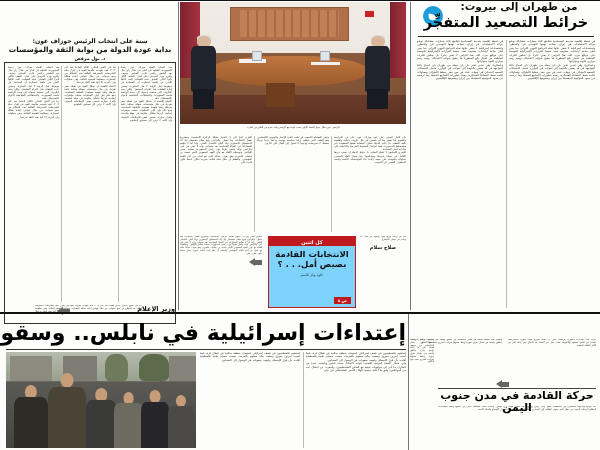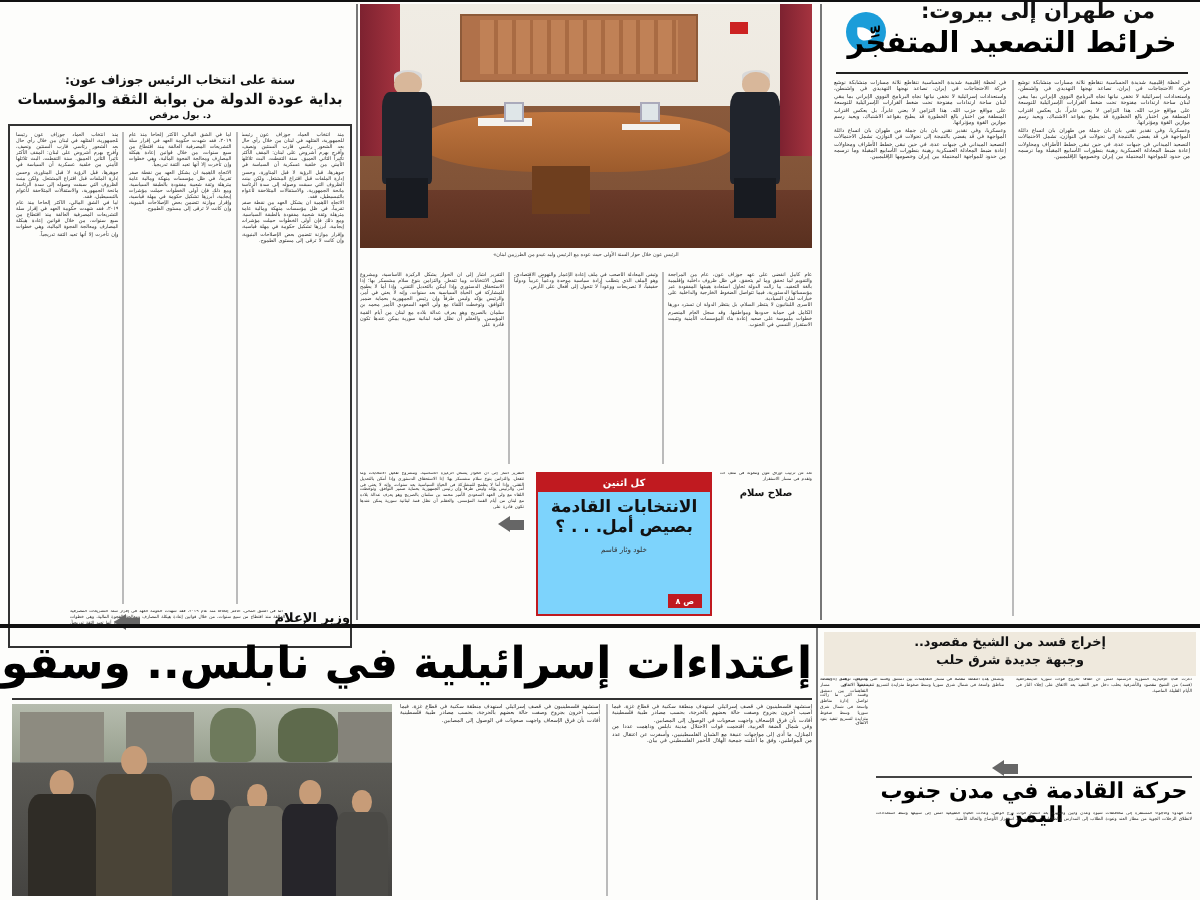--- a/index.html
+++ b/index.html
@@ -309,24 +309,20 @@
 
     <div id="btm-cols">
       <div class="body-text">استشهد فلسطينيون في قصف إسرائيلي استهدف منطقة سكنية في قطاع غزة، فيما أصيب آخرون بجروح وصفت حالة بعضهم بالحرجة، بحسب مصادر طبية فلسطينية أفادت بأن فرق الإسعاف واجهت صعوبات في الوصول إلى المصابين.</div>
       <div class="body-text">وفي شمال الضفة الغربية، اقتحمت قوات الاحتلال مدينة نابلس وداهمت عدداً من المنازل، ما أدى إلى مواجهات عنيفة مع الشبان الفلسطينيين، وأسفرت عن اعتقال عدد من المواطنين، وفق ما أعلنته جمعية الهلال الأحمر الفلسطيني في بيان.</div>
       <div class="body-text">استشهد فلسطينيون في قصف إسرائيلي استهدف منطقة سكنية في قطاع غزة، فيما أصيب آخرون بجروح وصفت حالة بعضهم بالحرجة، بحسب مصادر طبية فلسطينية أفادت بأن فرق الإسعاف واجهت صعوبات في الوصول إلى المصابين.</div>
     </div>
 
     <div class="vsep" style="left:408px;top:0px;height:136px;"></div>
 
     <div id="btm-right">
-      <div id="btm-right-hl">
-        <div class="a">إخراج قسد من الشيخ مقصود..</div>
-        <div class="b">وجبهة جديدة شرق حلب</div>
-      </div>
       <div id="btm-right-left-col">
         <div class="body-text xs">وتشكل هذه النقطة مفصلاً في مسار التفاهمات بين دمشق وقسد التي ما زالت تواصل إدارة مناطق واسعة في شمال شرق سوريا وسط ضغوط متزايدة لتسريع تنفيذ بنود الاتفاق.</div>
       </div>
       <div id="btm-right-cols1">
         <div class="body-text xs">ذكرت قناة الإخبارية السورية الرسمية أمس أن اتفاقاً لخروج قوات سوريا الديمقراطية (قسد) من الشيخ مقصود والأشرفية بحلب دخل حيز التنفيذ بعد الاتفاق على إجلاء النار في الأيام القليلة الماضية.</div>
         <div class="body-text xs">وتشكل هذه النقطة مفصلاً في مسار التفاهمات بين دمشق وقسد التي ما زالت تواصل إدارة مناطق واسعة في شمال شرق سوريا وسط ضغوط متزايدة لتسريع تنفيذ بنود الاتفاق.</div>
       </div>
       <div id="btm-right-arrow" class="arrow-blk"></div>
       <div id="btm-right-rule"></div>
       <div id="btm-right-hl2" class="hl">حركة القادمة في مدن جنوب اليمن</div>

